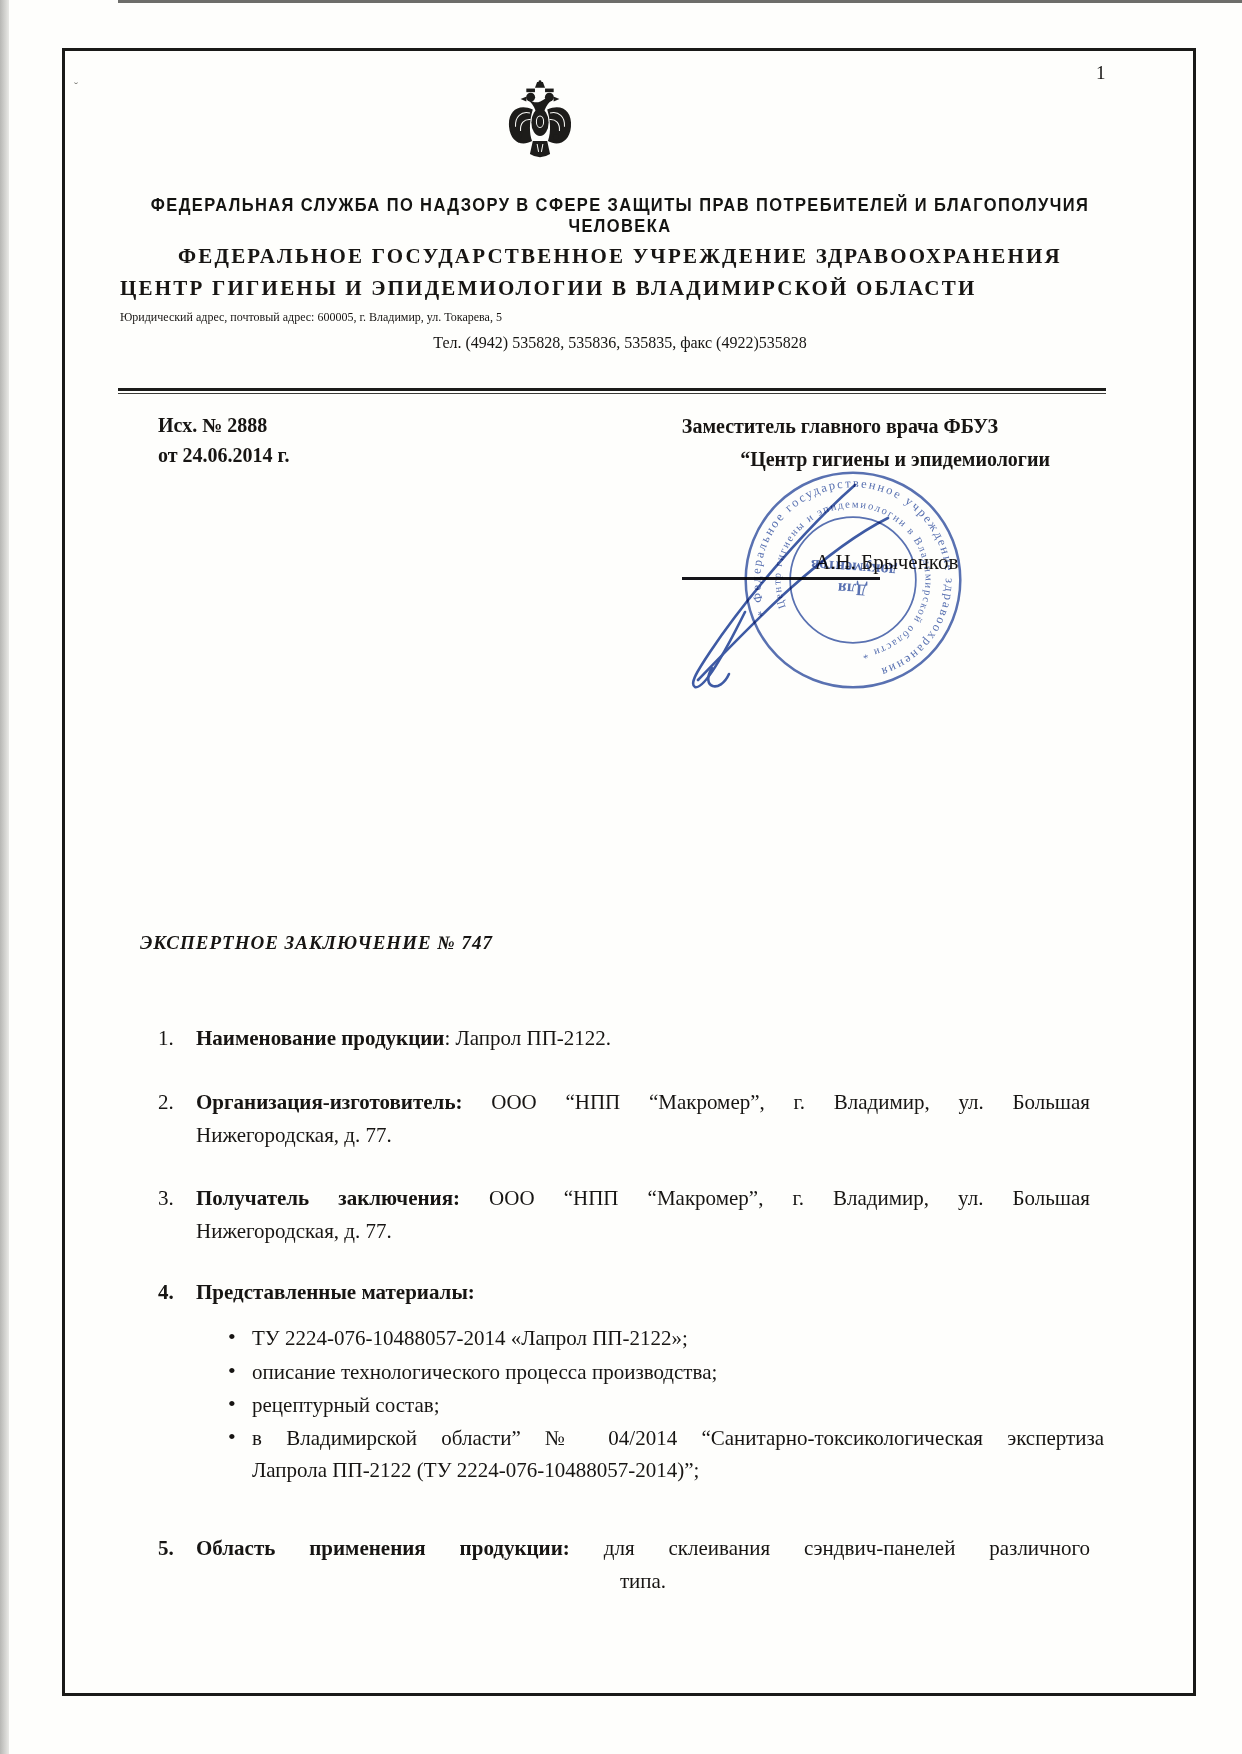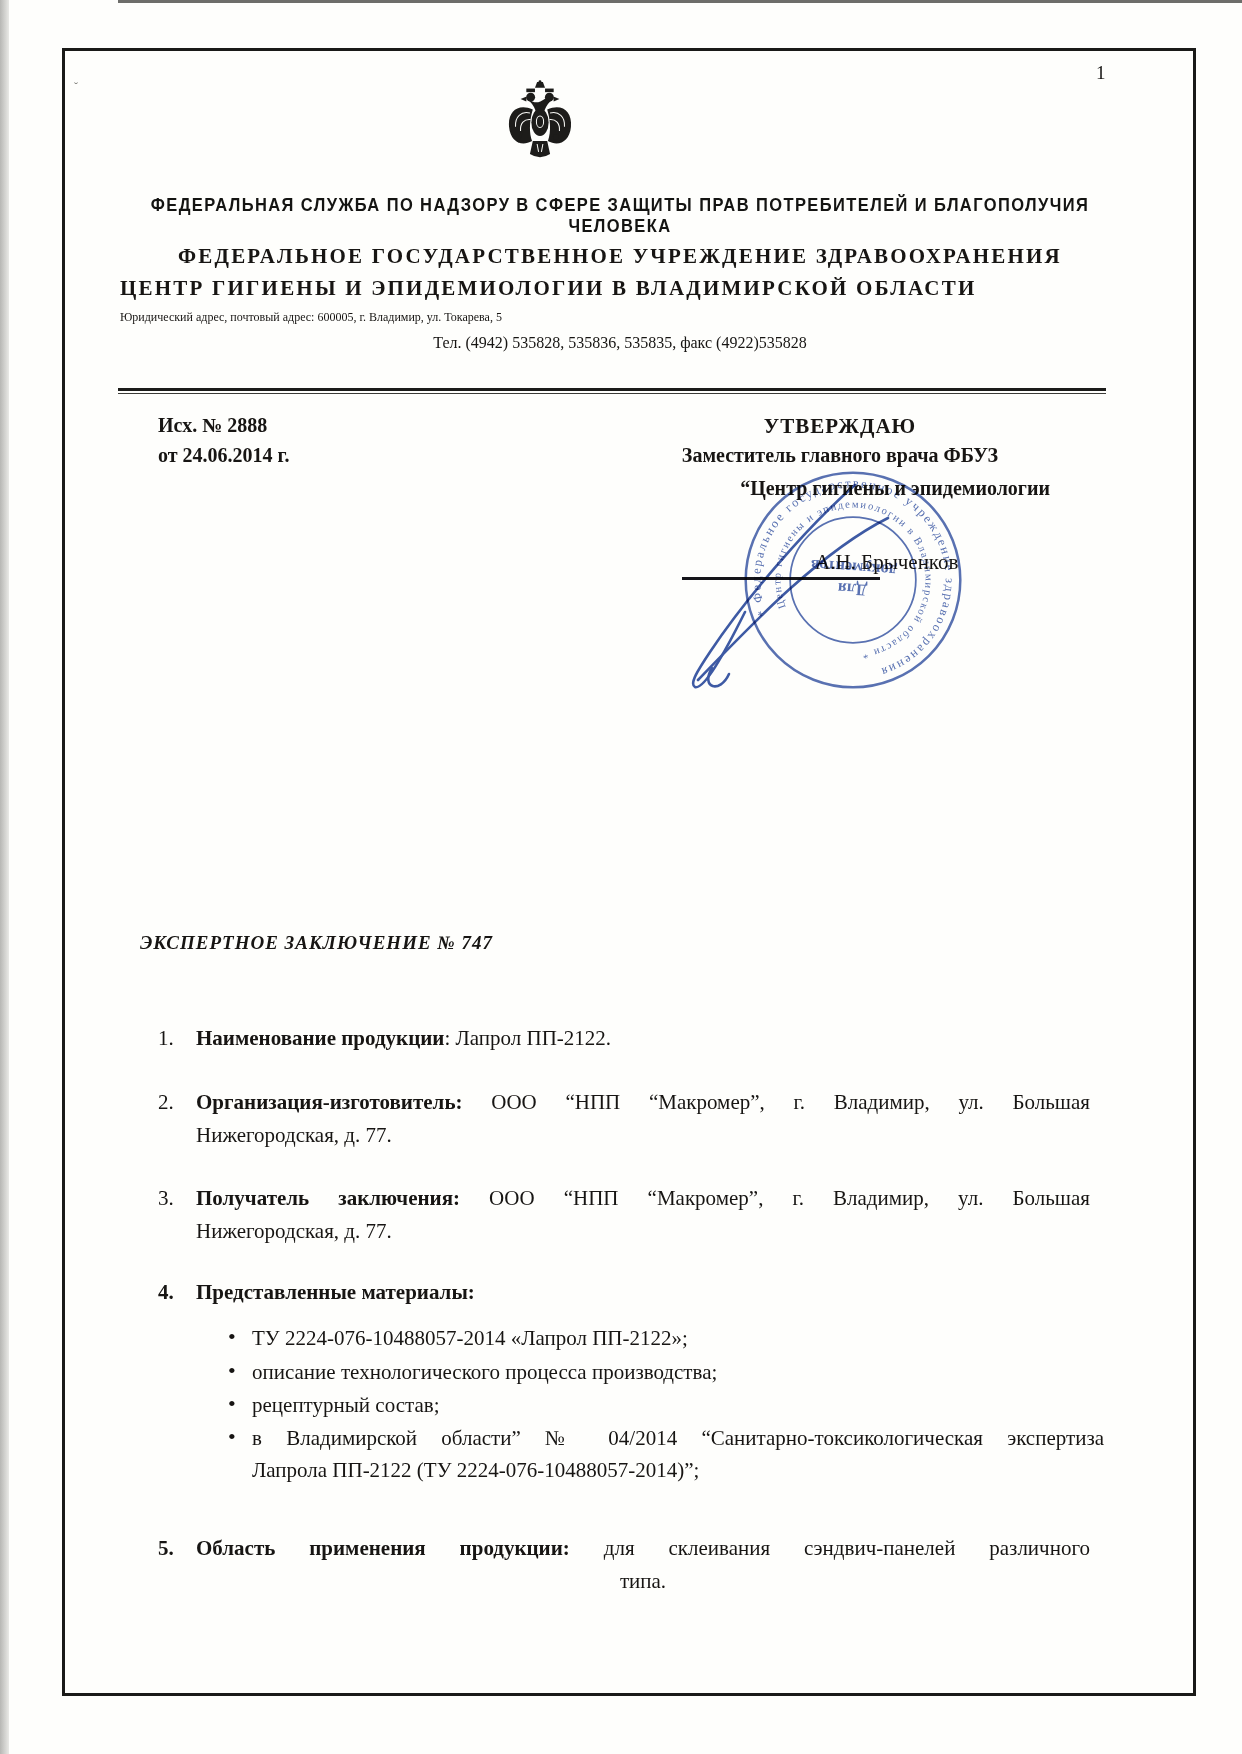--- a/index.html
+++ b/index.html
@@ -93,21 +93,20 @@
   <div class="org2">ЦЕНТР ГИГИЕНЫ И ЭПИДЕМИОЛОГИИ В ВЛАДИМИРСКОЙ ОБЛАСТИ</div>
   <div class="addr">Юридический адрес, почтовый адрес: 600005, г. Владимир, ул. Токарева, 5</div>
   <div class="phone">Тел. (4942) 535828, 535836, 535835, факс (4922)535828</div>
 
   <div class="divider"></div>
 
   <div class="ref-num">Исх. № 2888</div>
   <div class="ref-date">от 24.06.2014 г.</div>
 
   <div class="appr">
-    <div class="t">УТВЕРЖДАЮ</div>
     <div>Заместитель главного врача ФБУЗ</div>
     <div style="margin-top:4px;text-align:right;">“Центр гигиены и эпидемиологии</div>
   </div>
 
   <div class="sig-line"></div>
   <div class="signer">А.Н. Брыченков</div>
 
   <svg class="stamp" viewBox="0 0 240 240" aria-hidden="true">
     <defs>
       <path id="ringOuter" d="M 24,120 a 96,96 0 1,1 192,0 a 96,96 0 1,1 -192,0"></path>

